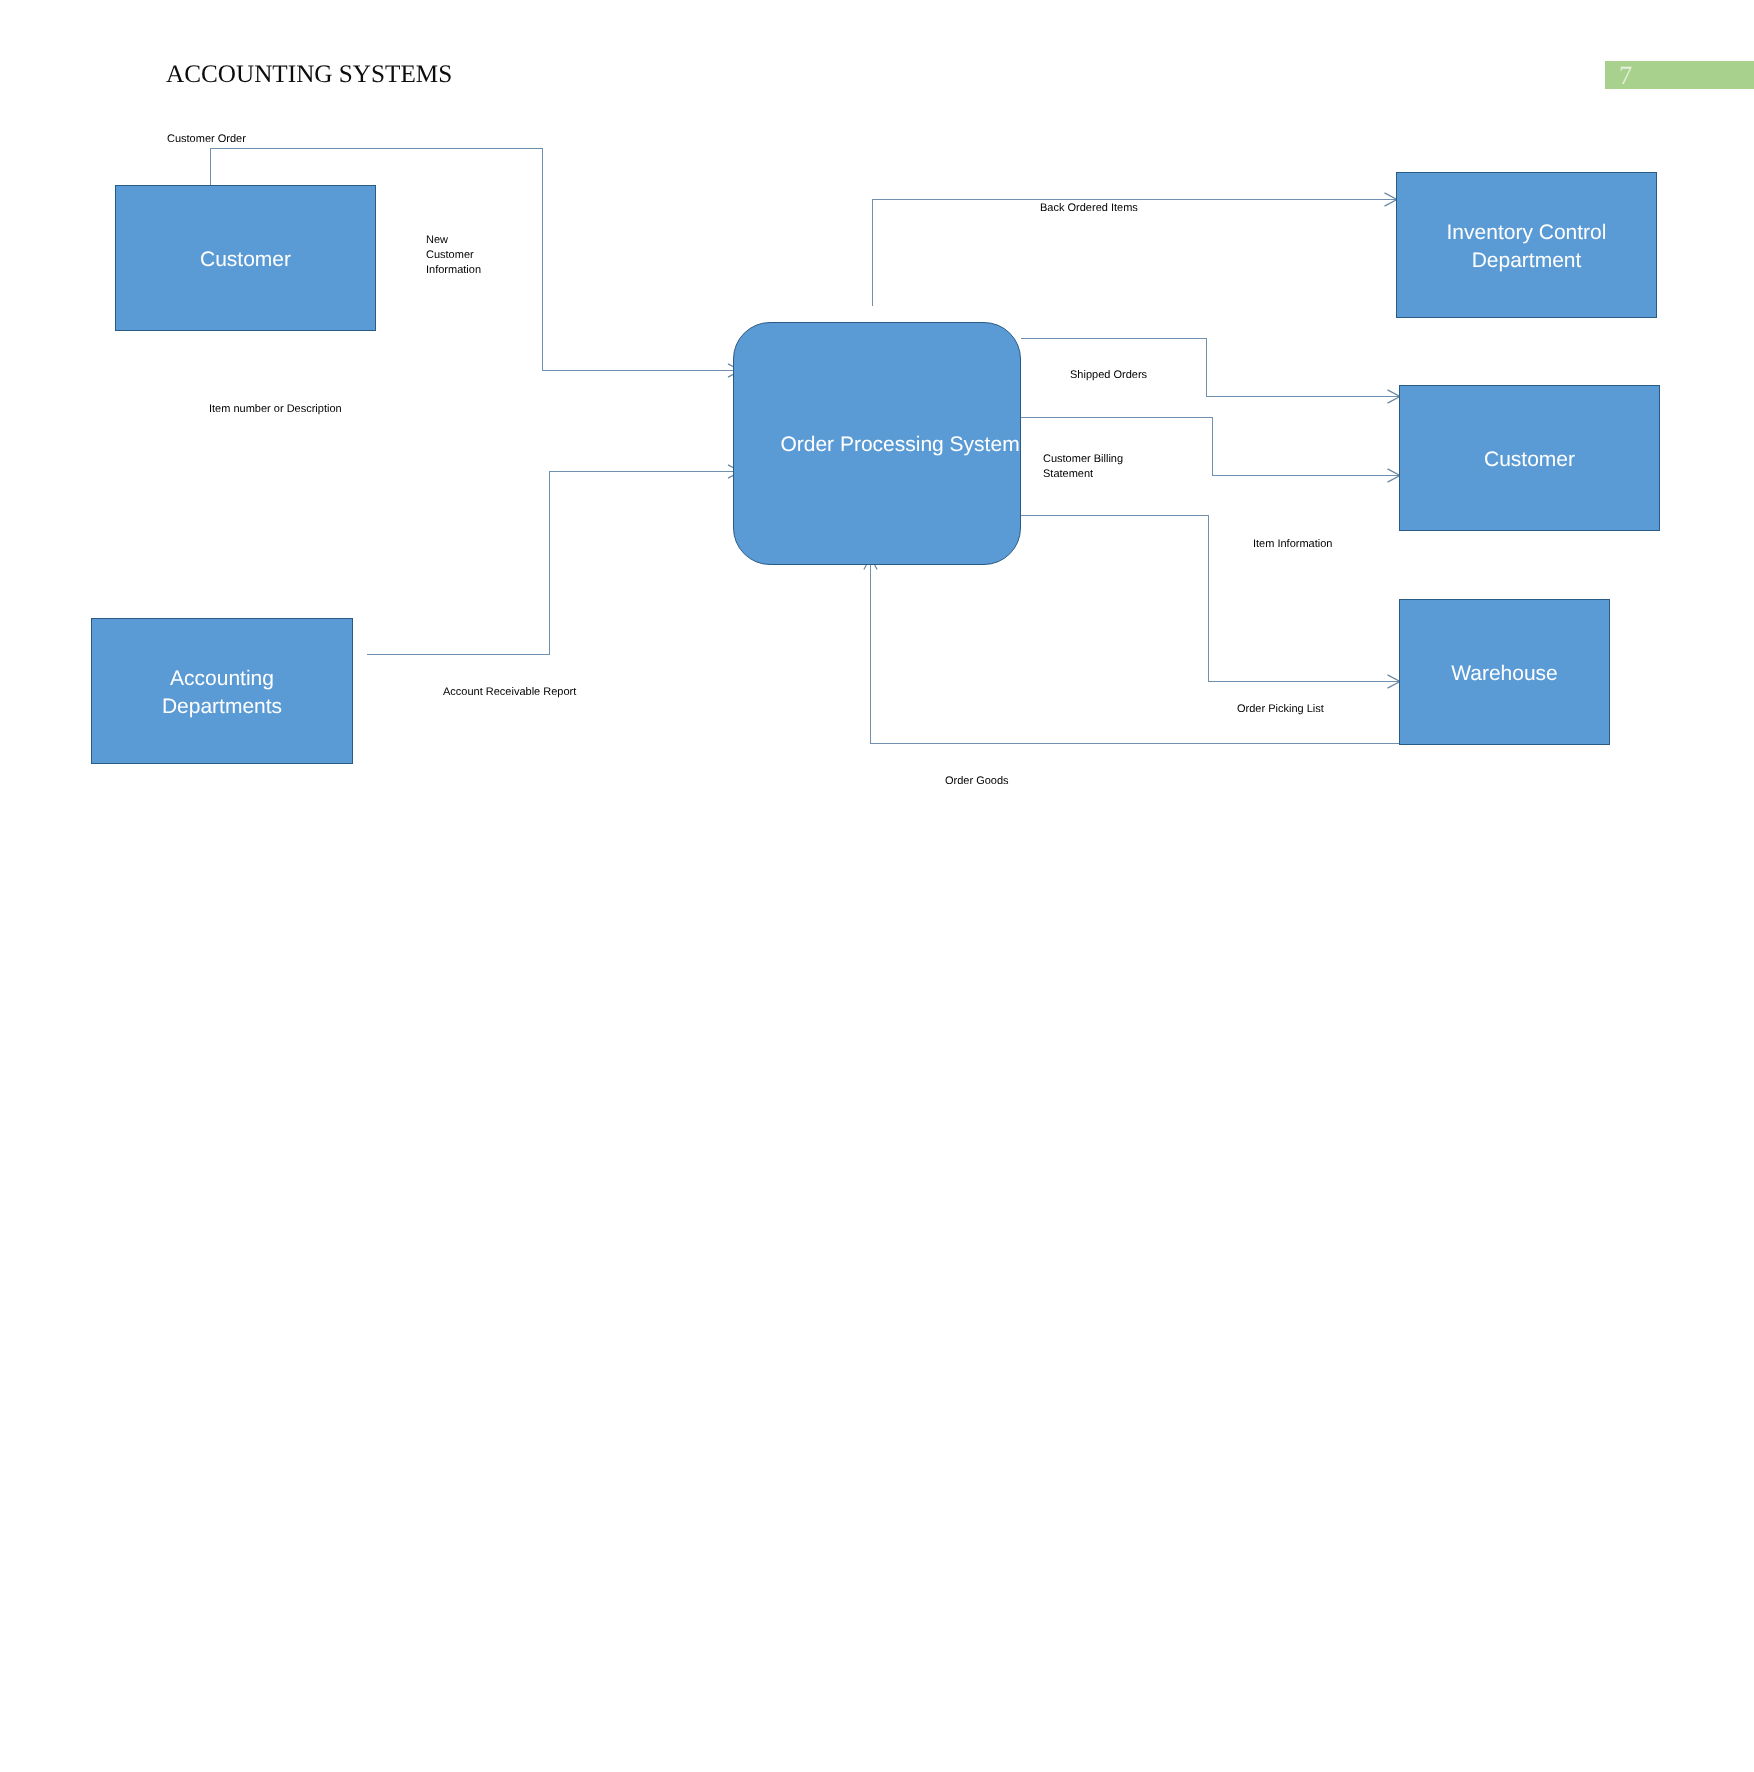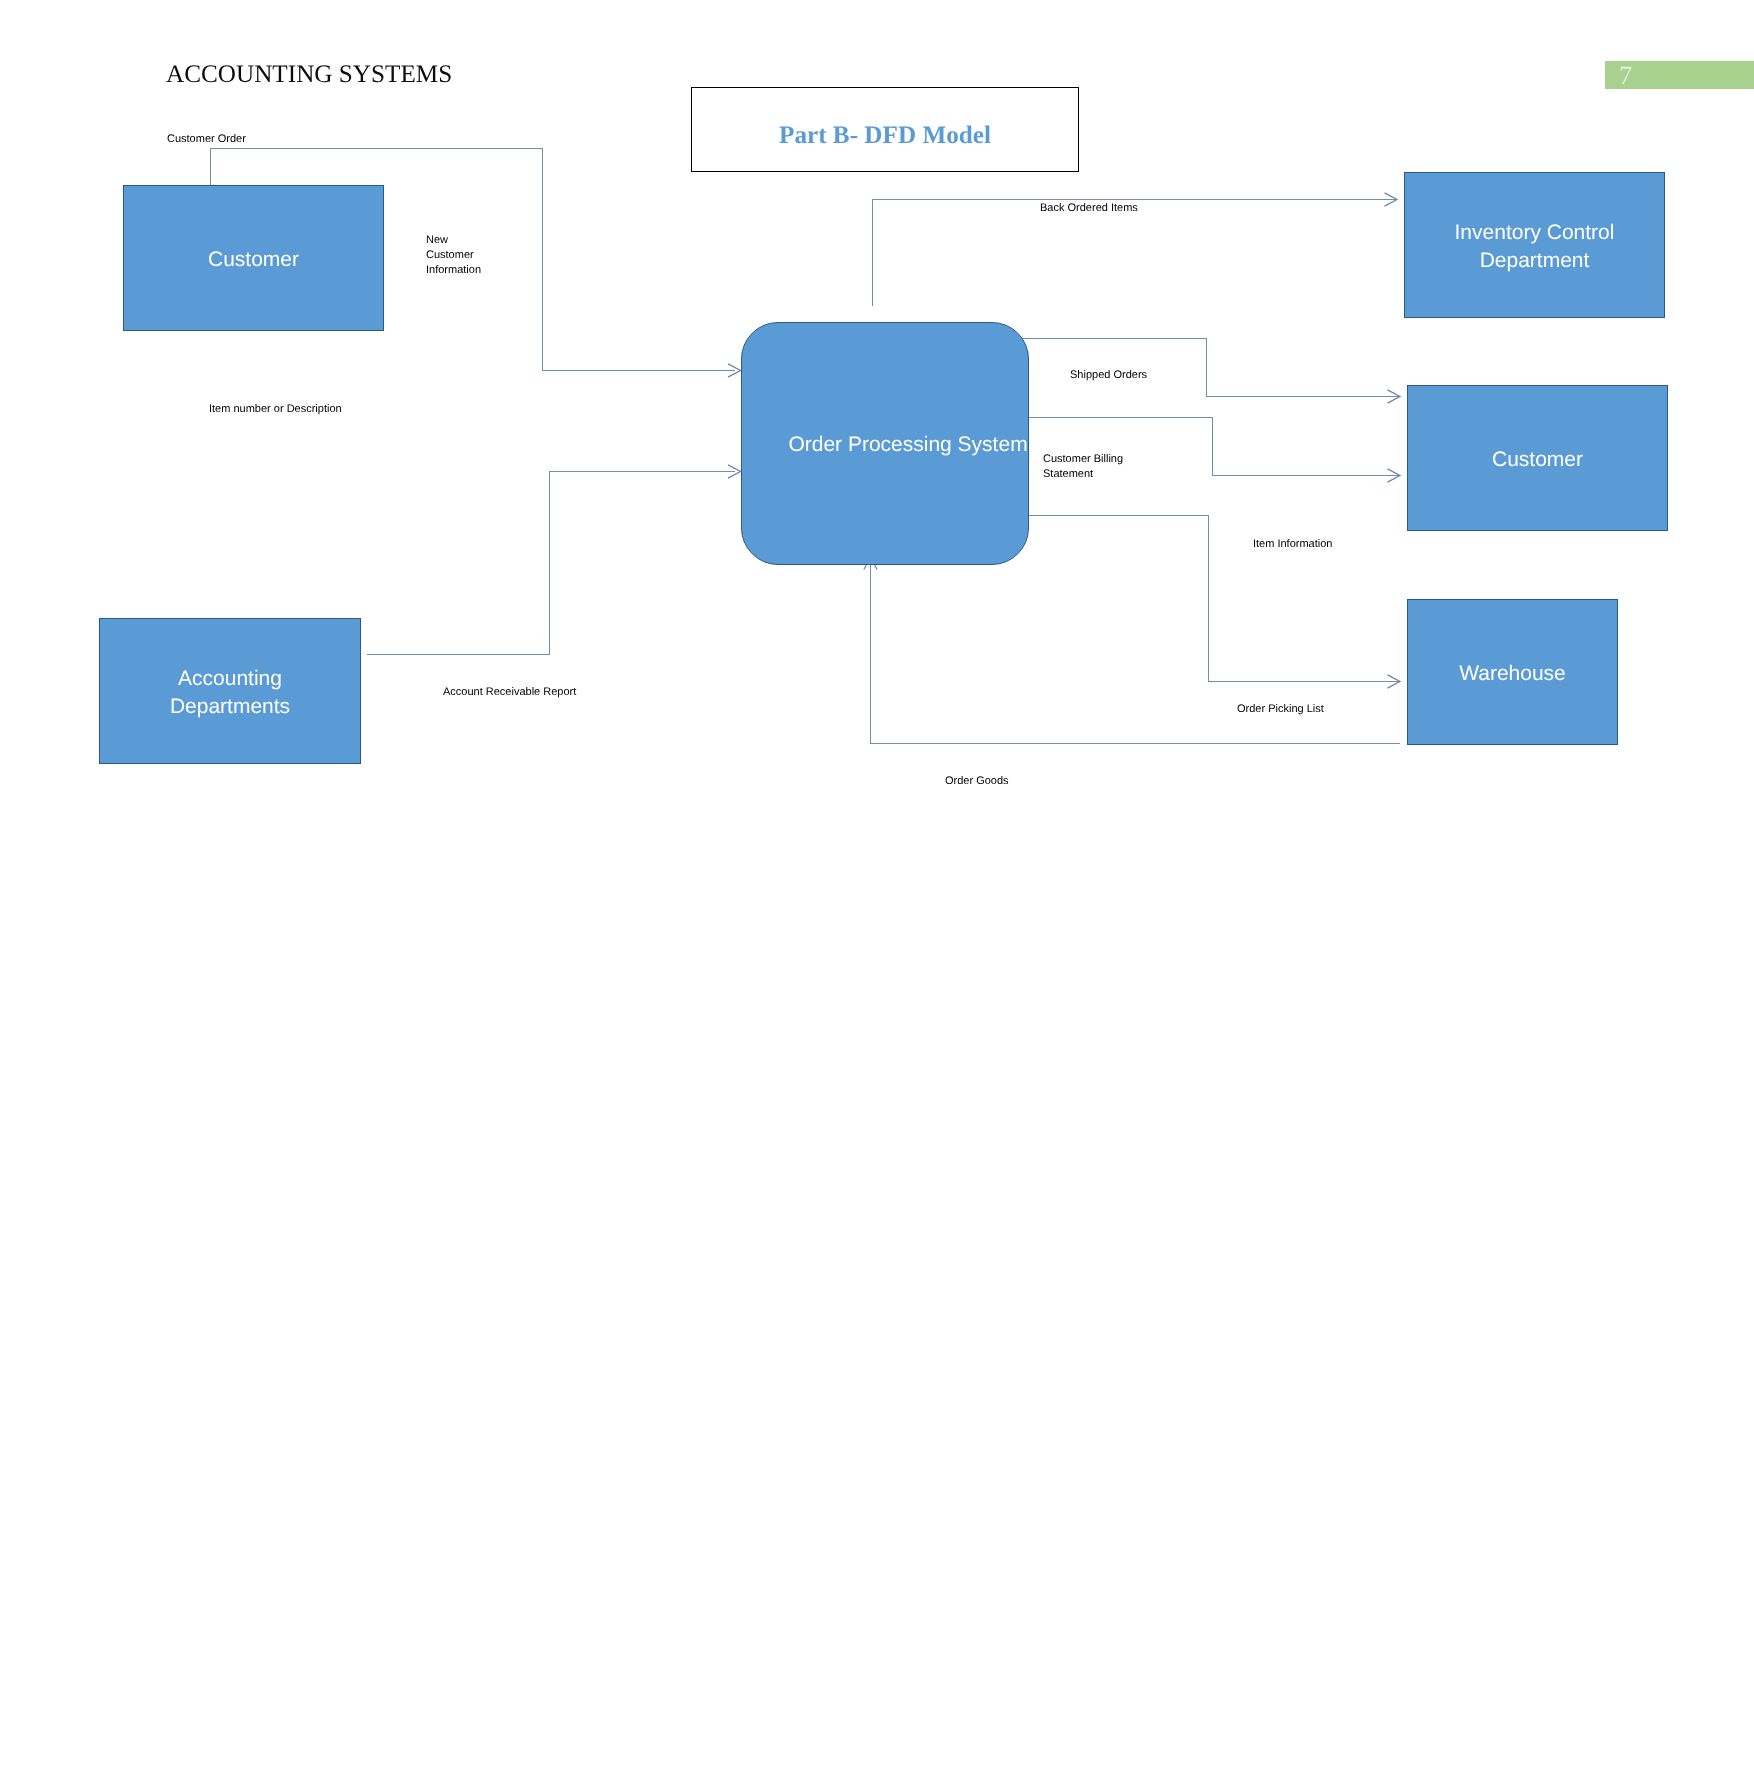--- a/index.html
+++ b/index.html
@@ -67,21 +67,20 @@
     color:#ffffff;
     font-family:"Liberation Sans", sans-serif;
     font-size:21px;
     font-weight:400;
     line-height:1.34;
     display:flex;
     align-items:center;
     justify-content:center;
     text-align:center;
     white-space:pre-line;
-    margin-left:8px;
   }
   .node.process { border-radius:37px; }
   .node .node-text { display:block; position:relative; top:2px; }
 
   .flow-label {
     position:absolute;
     font-family:"Liberation Sans", sans-serif;
     font-size:11px;
     color:#000000;
     line-height:1.37;
@@ -101,23 +100,20 @@
 <body>
 
 <div id="page">
 
   <div class="doc-title">ACCOUNTING SYSTEMS</div>
 
   <div class="page-banner">
     <span class="num">7</span>
   </div>
 
-  <div class="title-box">
-    <div class="label">Part B- DFD Model</div>
-  </div>
 
   <svg class="wires" viewBox="0 0 1754 1772">
       <path class="wire" d="M 210.5 331 L 210.5 148.5 L 542.5 148.5 L 542.5 370.5 L 735 370.5"></path>
       <path class="head" d="M 728 363.9 L 740.5 370.5 L 728 377.1"></path>
       <path class="wire" d="M 549.5 654.5 L 549.5 471.5 L 735 471.5"></path>
       <path class="head" d="M 728 464.9 L 740.5 471.5 L 728 478.1"></path>
       <path class="wire" d="M 367 654.5 L 549.5 654.5"></path>
       <path class="wire" d="M 872.5 306 L 872.5 199.5 L 1397 199.5"></path>
       <path class="head" d="M 1384.5 192.9 L 1397 199.5 L 1384.5 206.1"></path>
       <path class="wire" d="M 1021 338.5 L 1206.5 338.5 L 1206.5 396.5 L 1400 396.5"></path>

